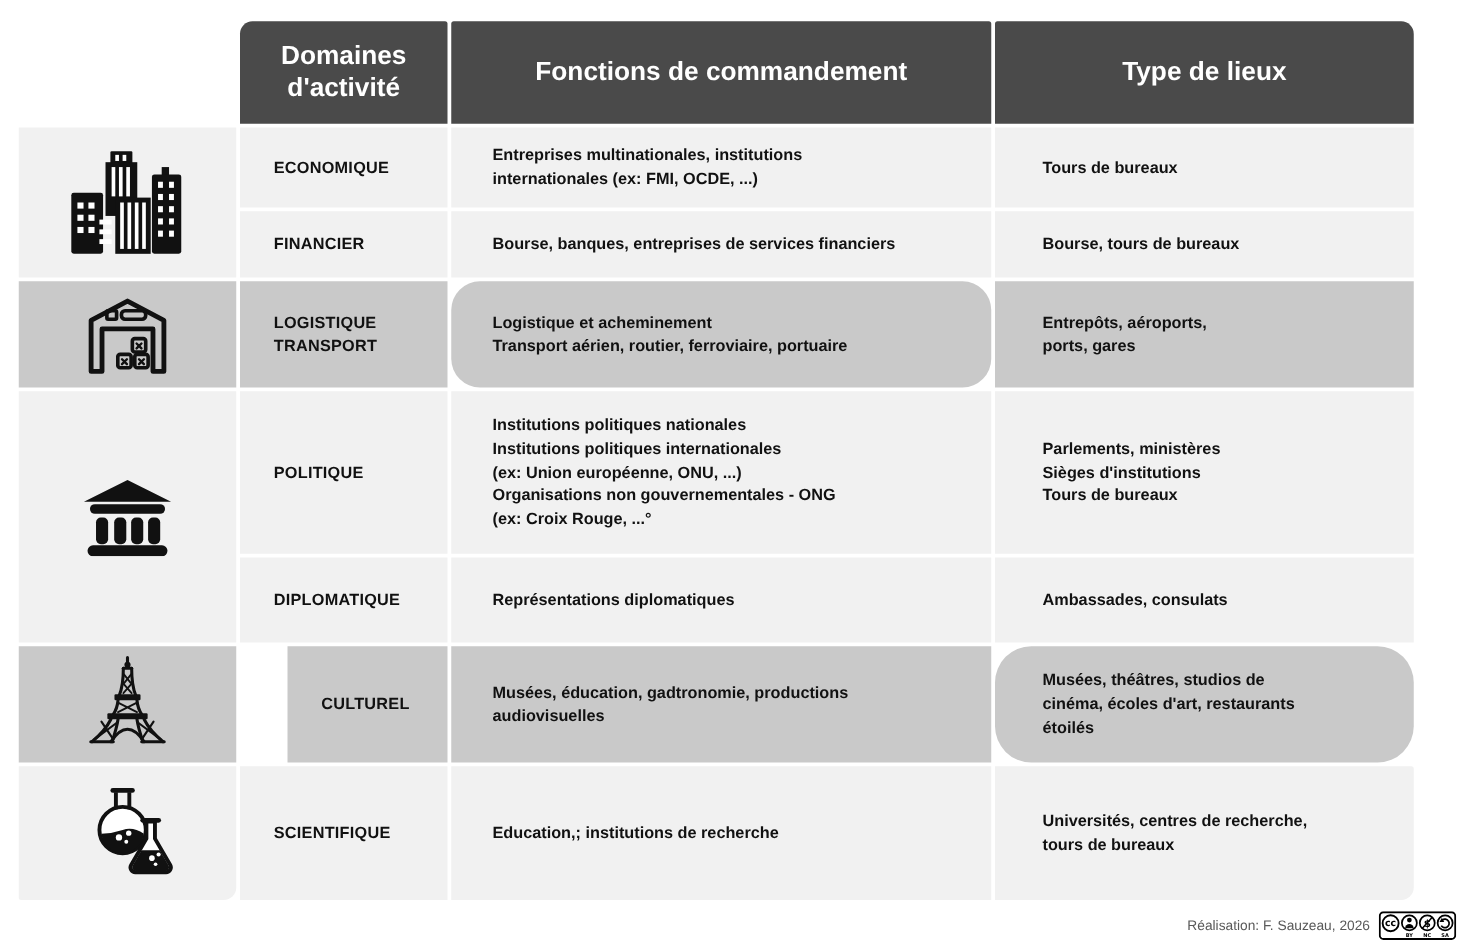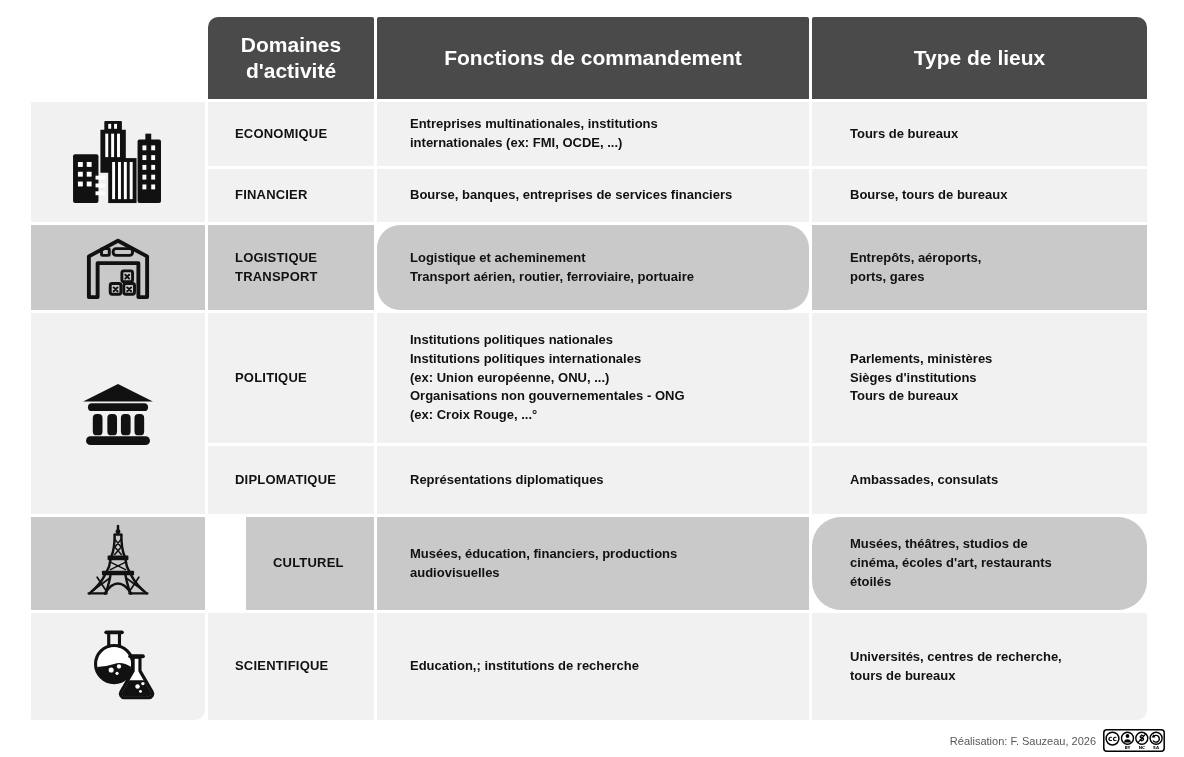--- a/index.html
+++ b/index.html
@@ -2,21 +2,21 @@
 <html><head>
 <meta charset="utf-8">
 <style>
   html,body{margin:0;padding:0;}
   body{
     width:1184px;height:757px;position:relative;background:#ffffff;
     font-family:"Liberation Sans","DejaVu Sans",sans-serif;color:#111;
     overflow:hidden;
   }
   .table{
-    position:absolute;left:31px;top:17px;
+    position:absolute;left:15px;top:17px;
     display:grid;
     grid-template-columns:174px 166px 432px 335px;
     grid-template-rows:82px 64px 53px 85px 130px 68px 93px 107px;
     gap:3px;
   }
   .hcell{
     background:#4a4a4a;color:#fff;font-weight:700;font-size:21px;line-height:1.25;
     display:flex;align-items:center;justify-content:center;text-align:center;
     white-space:pre-line;
   }
@@ -210,21 +210,21 @@
 (ex: Croix Rouge, ...°</div>
   <div class="cell light lie" style="grid-column:4;grid-row:5;">Parlements, ministères
 Sièges d'institutions
 Tours de bureaux</div>
 
   <div class="cell light dom" style="grid-column:2;grid-row:6;">DIPLOMATIQUE</div>
   <div class="cell light fon" style="grid-column:3;grid-row:6;">Représentations diplomatiques</div>
   <div class="cell light lie" style="grid-column:4;grid-row:6;">Ambassades, consulats</div>
 
   <div class="cell dark dom" style="grid-column:2;grid-row:7;margin-left:38px;">CULTUREL</div>
-  <div class="cell dark fon" style="grid-column:3;grid-row:7;">Musées, éducation, financiers, productions
+  <div class="cell dark fon" style="grid-column:3;grid-row:7;">Musées, éducation, gadtronomie, productions
 audiovisuelles</div>
   <div class="cell dark lie" style="grid-column:4;grid-row:7;border-radius:29px;">Musées, théâtres, studios de
 cinéma, écoles d'art, restaurants
 étoilés</div>
 
   <div class="cell light dom" style="grid-column:2;grid-row:8;">SCIENTIFIQUE</div>
   <div class="cell light fon" style="grid-column:3;grid-row:8;">Education,; institutions de recherche</div>
   <div class="cell light lie corner-br" style="grid-column:4;grid-row:8;">Universités, centres de recherche,
 tours de bureaux</div>
 

